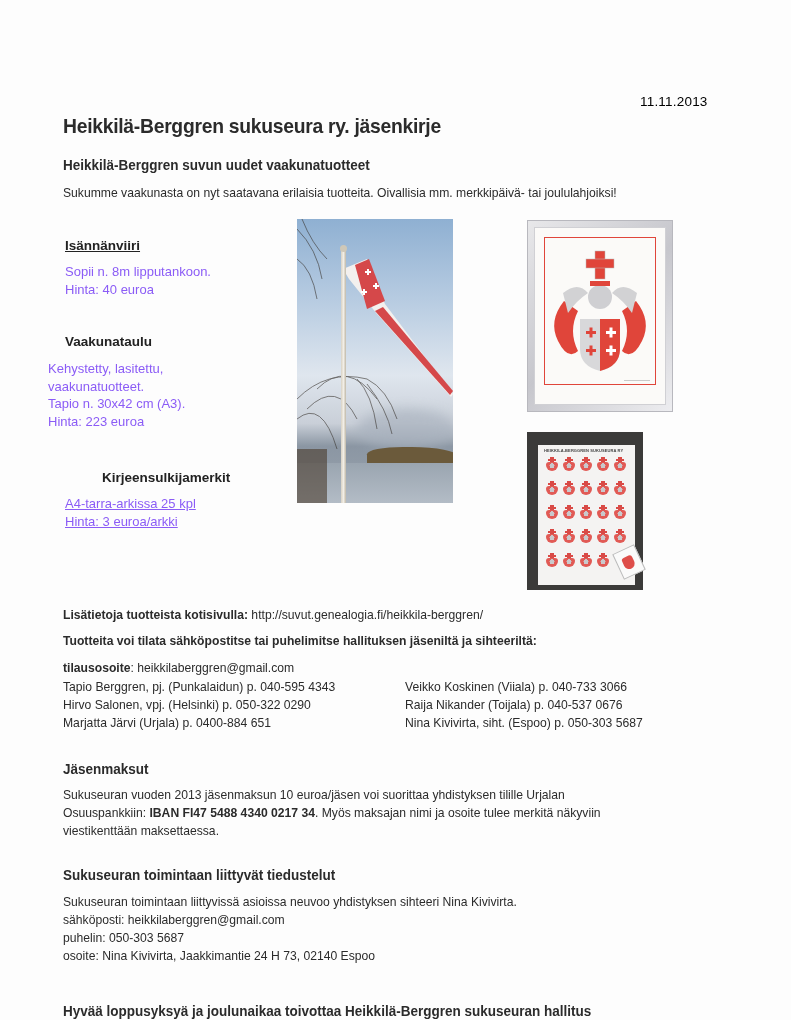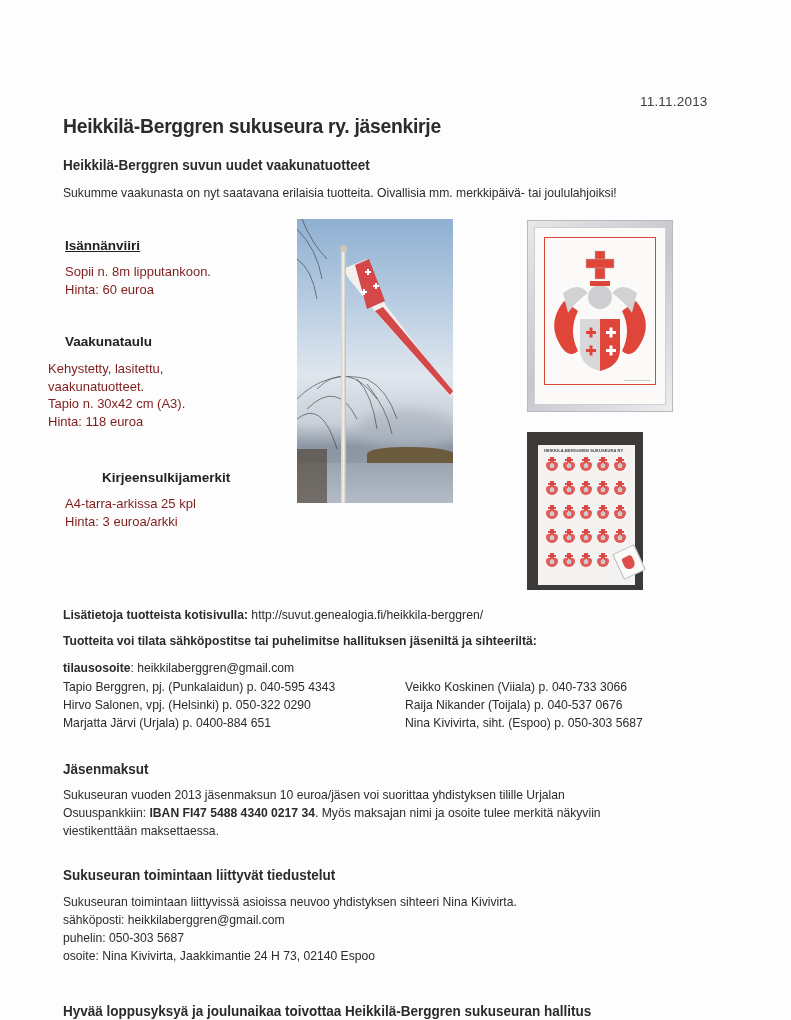--- a/index.html
+++ b/index.html
@@ -1,26 +1,26 @@
 <!DOCTYPE html>
 <html><head>
 <meta charset="utf-8">
 <style>
   html, body { margin: 0; padding: 0; }
   body {
     width: 791px; height: 1020px; background: #fdfdfd; position: relative; overflow: hidden;
     font-family: "Liberation Sans", sans-serif; color: #2a2a2a;
   }
   .abs { position: absolute; }
-  .date { left: 640px; top: 94px; font-size: 13.5px; color: #404040; letter-spacing: 0.2px; }
+  .date { left: 640px; top: 94px; font-size: 13.5px; color: #000000; letter-spacing: 0.2px; }
   .title { left: 63px; top: 114px; font-size: 21px; font-weight: bold; color: #2b2b2b; letter-spacing: -0.3px; transform: scaleX(0.92); transform-origin: left; white-space: nowrap; }
   .h2 { font-size: 15px; font-weight: bold; color: #2b2b2b; white-space: nowrap; transform: scaleX(0.9); transform-origin: left; }
   .txt { font-size: 13.5px; color: #2b2b2b; line-height: 18px; white-space: nowrap; transform: scaleX(0.9); transform-origin: left; }
   .prod-h { font-size: 13.5px; font-weight: bold; color: #222; white-space: nowrap; }
-  .prod-t { font-size: 13px; color: #7f1d1d; line-height: 17.5px; white-space: nowrap; }
+  .prod-t { font-size: 13px; color: #8b5cf6; line-height: 17.5px; white-space: nowrap; }
   b { font-weight: bold; }
 
   
   .photo-flag { left: 297px; top: 219px; width: 156px; height: 284px; overflow: hidden;
     background: linear-gradient(180deg, #8fb0d2 0%, #b9cde2 30%, #dfe6ee 55%, #c9cfd8 72%, #8b96a3 80%, #9aa4ae 100%); }
   .photo-flag .cloud { position:absolute; left:60px; top:190px; width:100px; height:40px; background:#aab3bf; border-radius:50%; filter: blur(6px); opacity:0.7; }
   .photo-flag .land { position:absolute; left:70px; top:228px; width:90px; height:18px; background:#6b5a3b; border-radius: 40% 50% 0 0; }
   .photo-flag .water { position:absolute; left:0; top:244px; width:156px; height:40px; background: linear-gradient(180deg,#9aa5b0,#b3bcc6); }
   .photo-flag .pole { position:absolute; left:44px; top:30px; width:5px; height:254px; background: linear-gradient(90deg,#d8d2c4,#f2eee6,#bfb8a8); }
   .photo-flag .knob { position:absolute; left:43px; top:26px; width:7px; height:7px; border-radius:50%; background:#cfc8b8; }
@@ -49,33 +49,33 @@
 
 <div class="abs date">11.11.2013</div>
 <div class="abs title">Heikkilä-Berggren sukuseura ry. jäsenkirje</div>
 
 <div class="abs h2" style="left:63px; top:156px;">Heikkilä-Berggren suvun uudet vaakunatuotteet</div>
 <div class="abs txt" style="left:63px; top:184px;">Sukumme vaakunasta on nyt saatavana erilaisia tuotteita. Oivallisia mm. merkkipäivä- tai joululahjoiksi!</div>
 
 <div class="abs prod-h" style="left:65px; top:238px;text-decoration:underline;">Isännänviiri</div>
 <div class="abs prod-t" style="left:65px; top:263px;">
   <div>Sopii n. 8m lipputankoon.</div>
-  <div>Hinta: 60 euroa</div>
+  <div>Hinta: 40 euroa</div>
 </div>
 
 <div class="abs prod-h" style="left:65px; top:334px;">Vaakunataulu</div>
 <div class="abs prod-t" style="left:48px; top:360px;">
   <div>Kehystetty, lasitettu,</div>
   <div>vaakunatuotteet.</div>
   <div>Tapio n. 30x42 cm (A3).</div>
-  <div>Hinta: 118 euroa</div>
+  <div>Hinta: 223 euroa</div>
 </div>
 
 <div class="abs prod-h" style="left:65px; top:470px;padding-left:37px;">Kirjeensulkijamerkit</div>
-<div class="abs prod-t" style="left:65px; top:495px;">
+<div class="abs prod-t" style="left:65px; top:495px;text-decoration:underline;">
   <div>A4-tarra-arkissa 25 kpl</div>
   <div>Hinta: 3 euroa/arkki</div>
 </div>
 
 <div class="abs photo-flag">
   <div class="cloud"></div>
   <div class="land"></div>
   <div class="water"></div>
   <svg width="156" height="284">
     <g stroke="#3a3530" stroke-width="0.8" fill="none" opacity="0.75">

